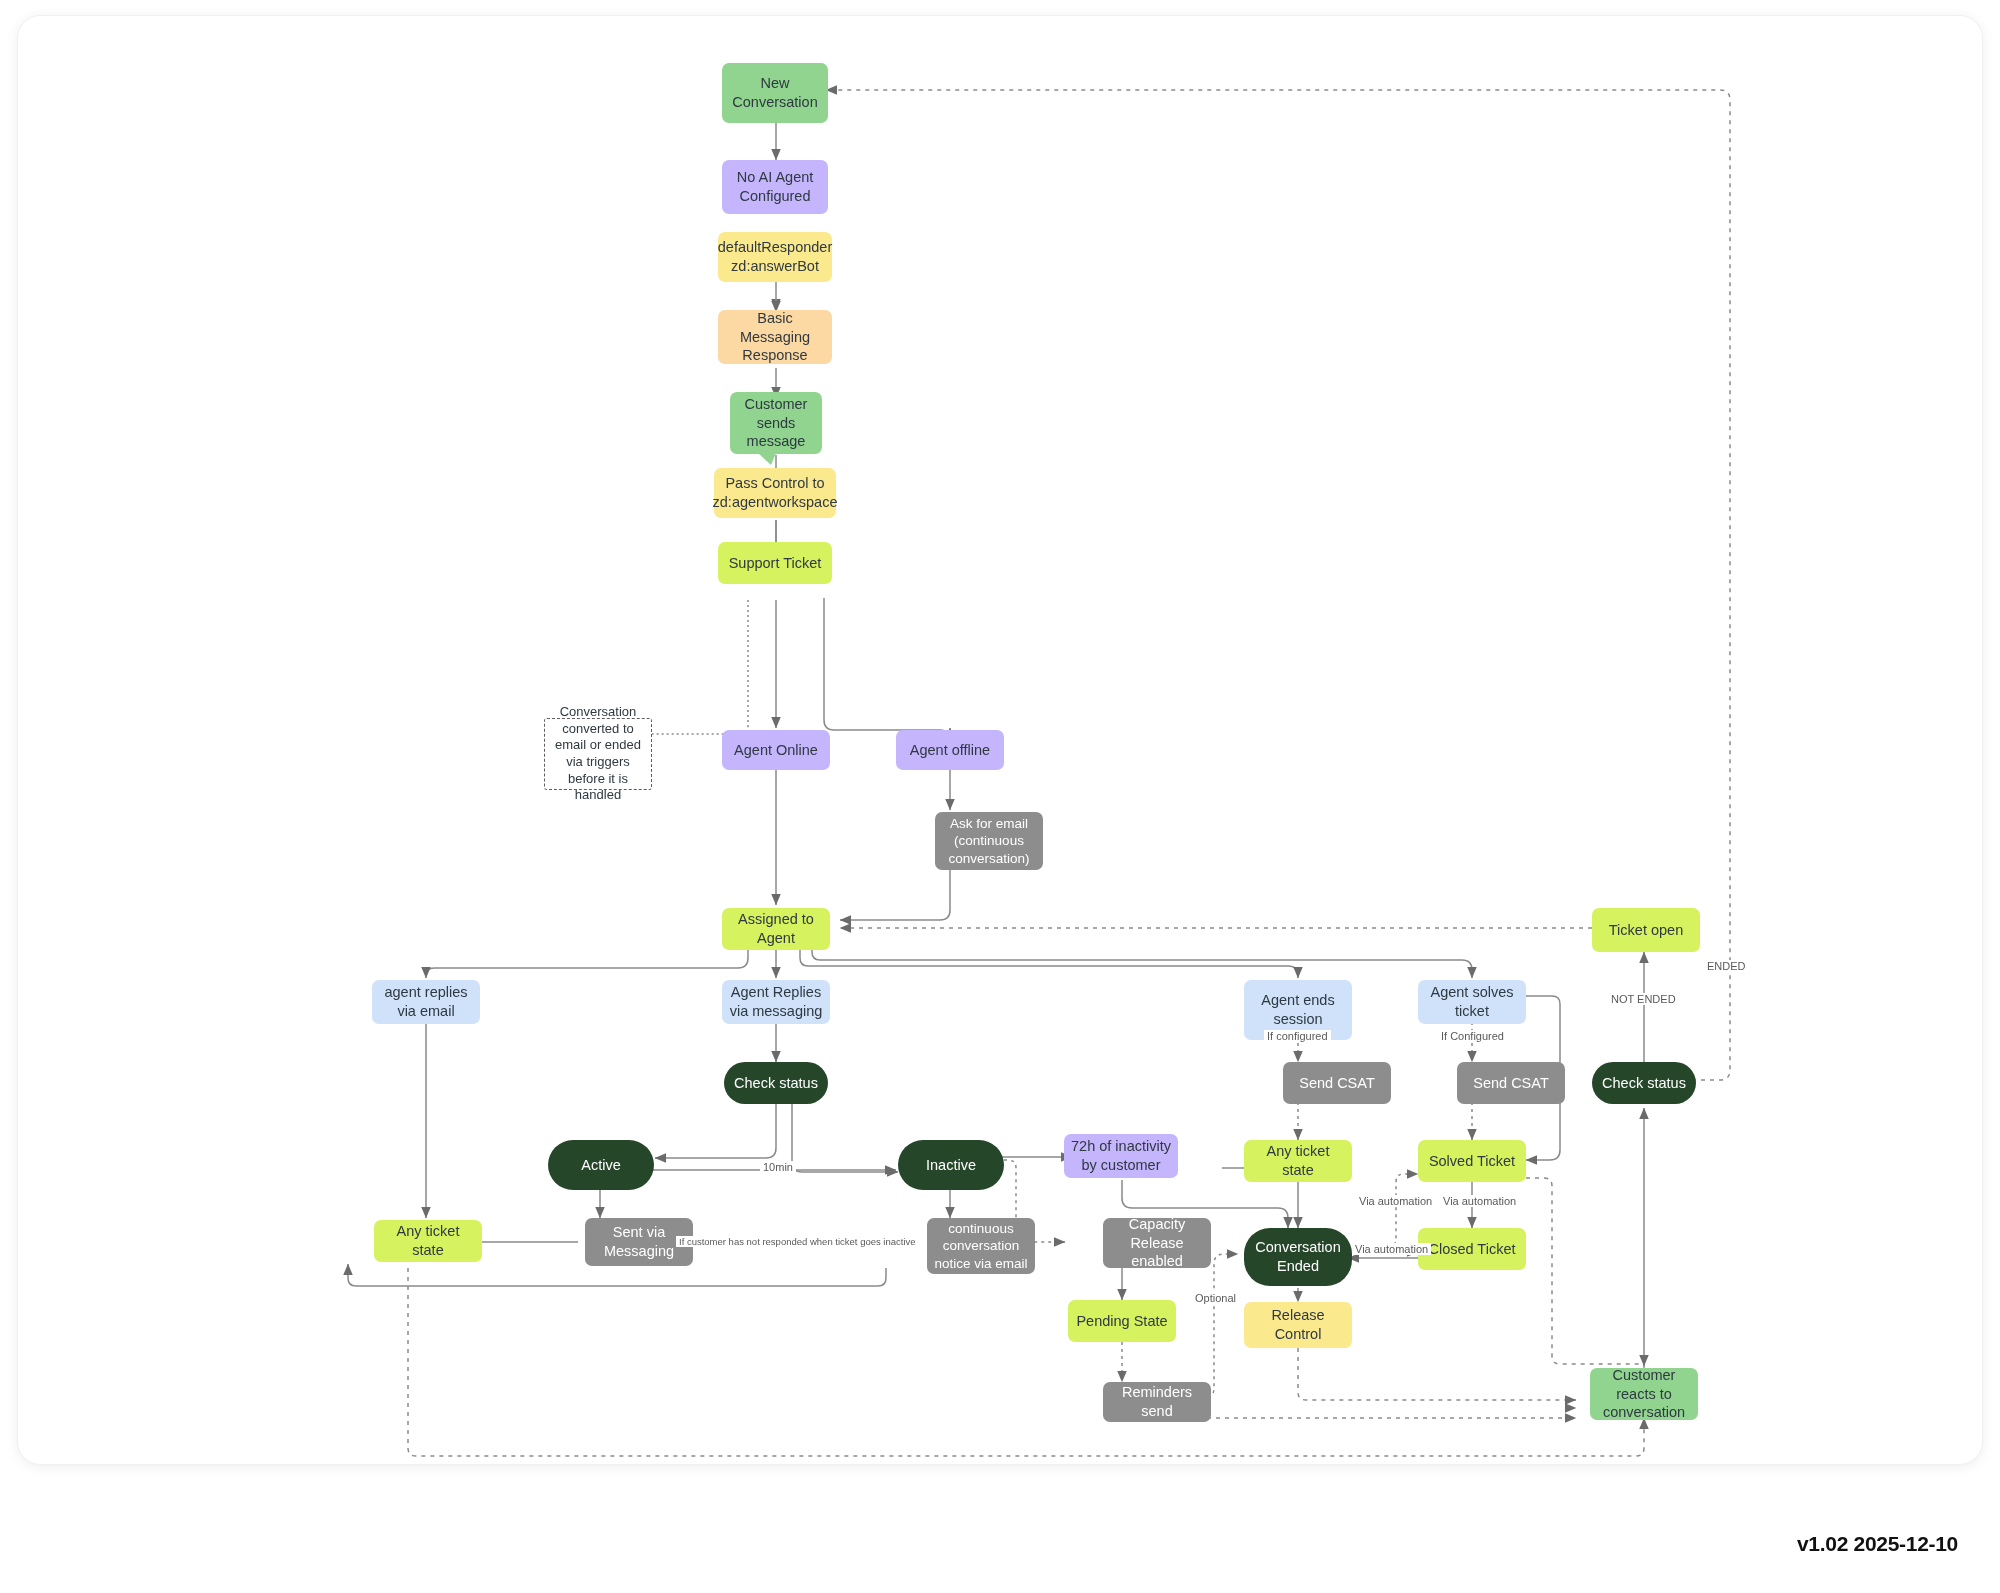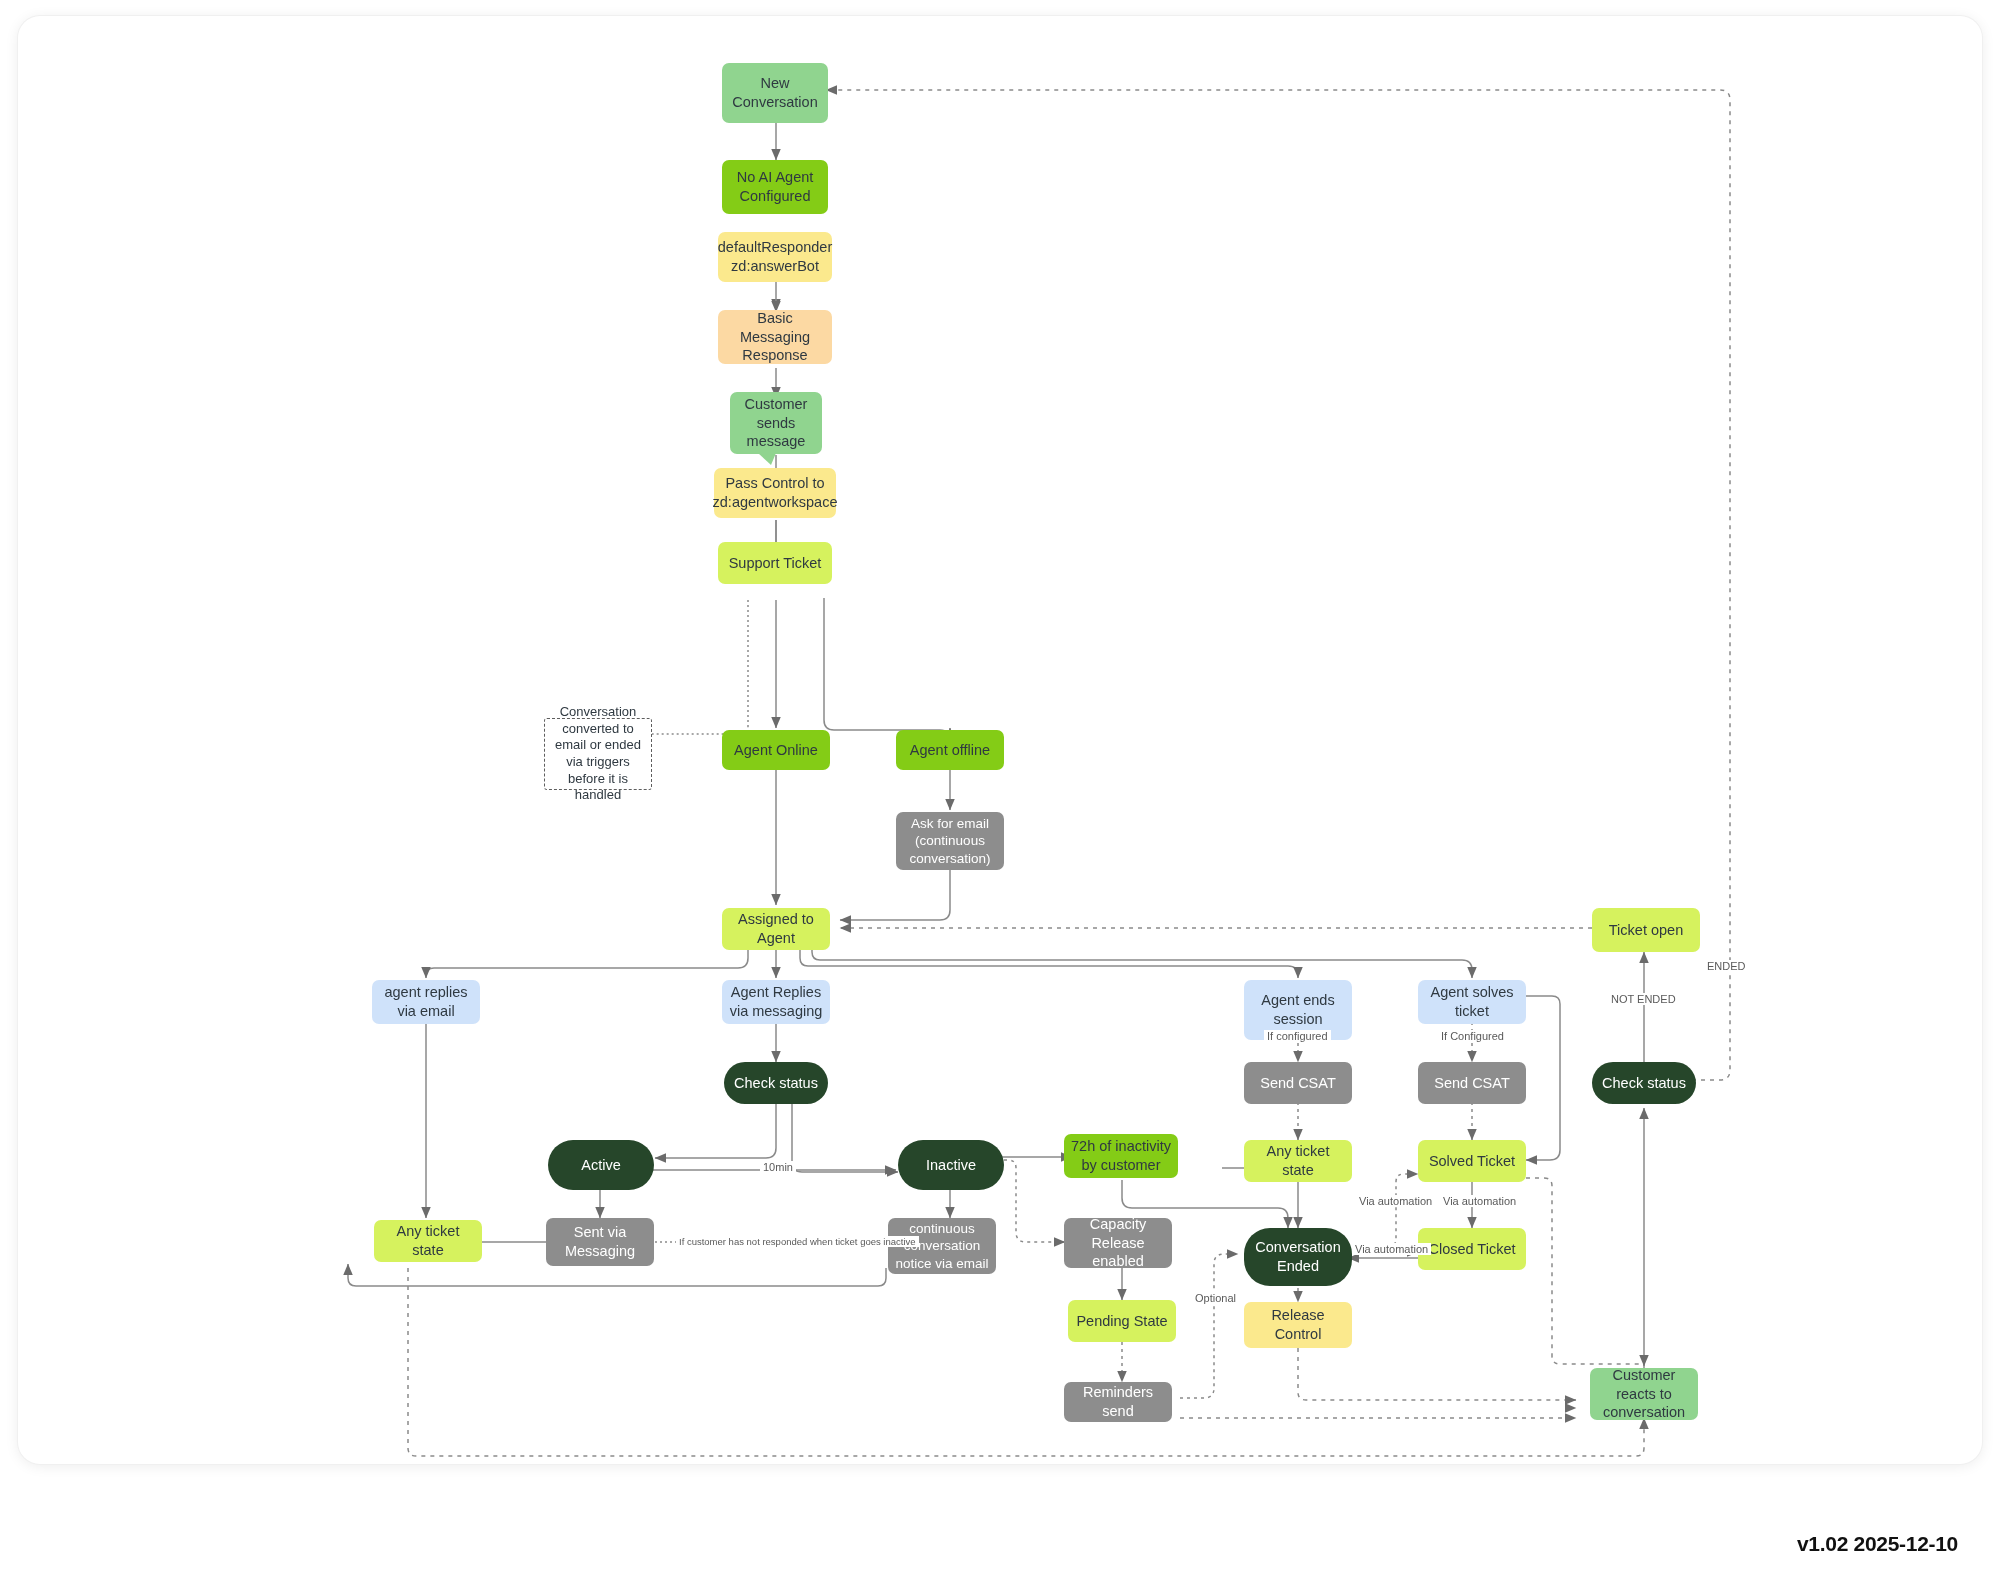--- a/index.html
+++ b/index.html
@@ -37,26 +37,26 @@
     justify-content: center;
     text-align: center;
     font-size: 14.5px;
     line-height: 1.28;
     color: #2f3941;
     border-radius: 7px;
     padding: 3px 5px;
     z-index: 3;
   }
   .n-green   { background: #90d48f; }
-  .n-neutral { background: #84cc16; }
+  .n-neutral { background: #c4b5fd; }
   .n-yellow  { background: #fbe98d; }
   .n-orange  { background: #fcd9a3; }
   .n-lime    { background: #d6f25e; }
   .n-blue    { background: #cfe2fa; }
-  .n-gray    { background: #8d8d8d; color: #ffffff; }
+  .n-gray    { background: #8d8d8d; color: #ffffff; margin-left: 39px; }
   .n-dark    { background: #26462a; color: #ffffff; border-radius: 26px; }
   .n-dashed  {
     background: #ffffff;
     border: 1.6px dashed #5d5d5d;
     border-radius: 3px;
     font-size: 13px;
   }
   .bubble { border-radius: 7px; position: absolute; }
   .bubble .tail {
     position: absolute;

